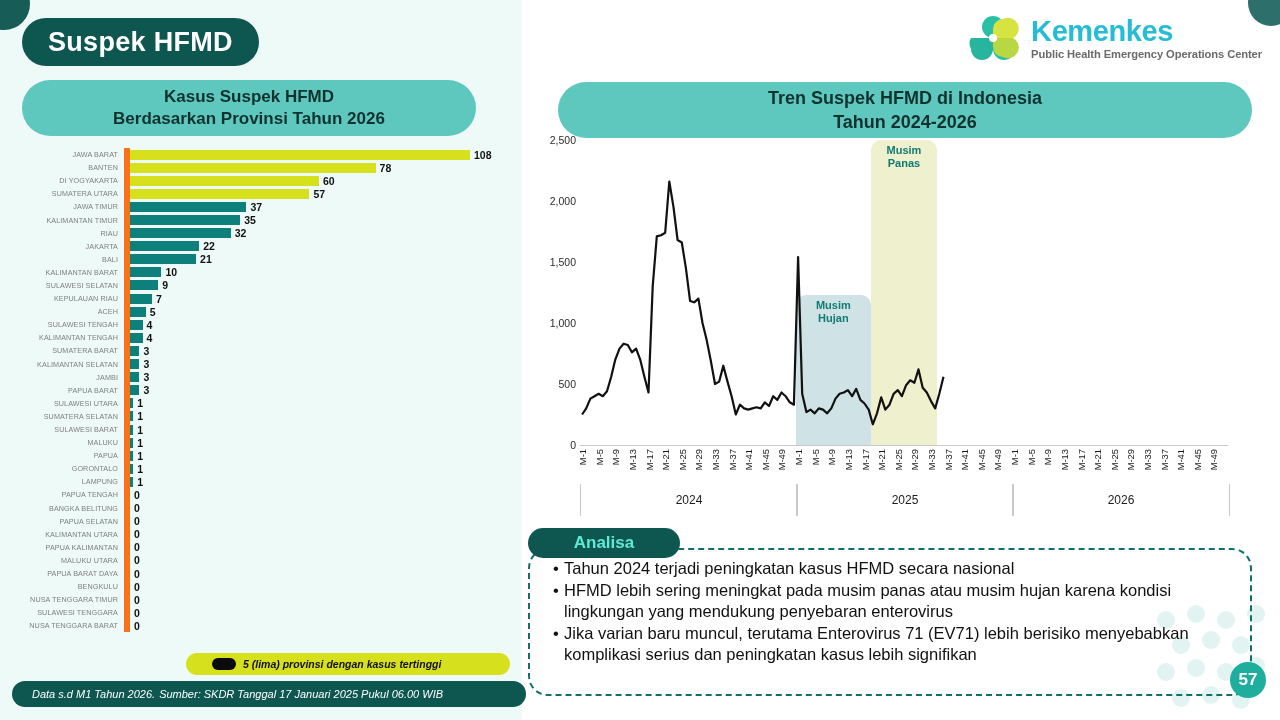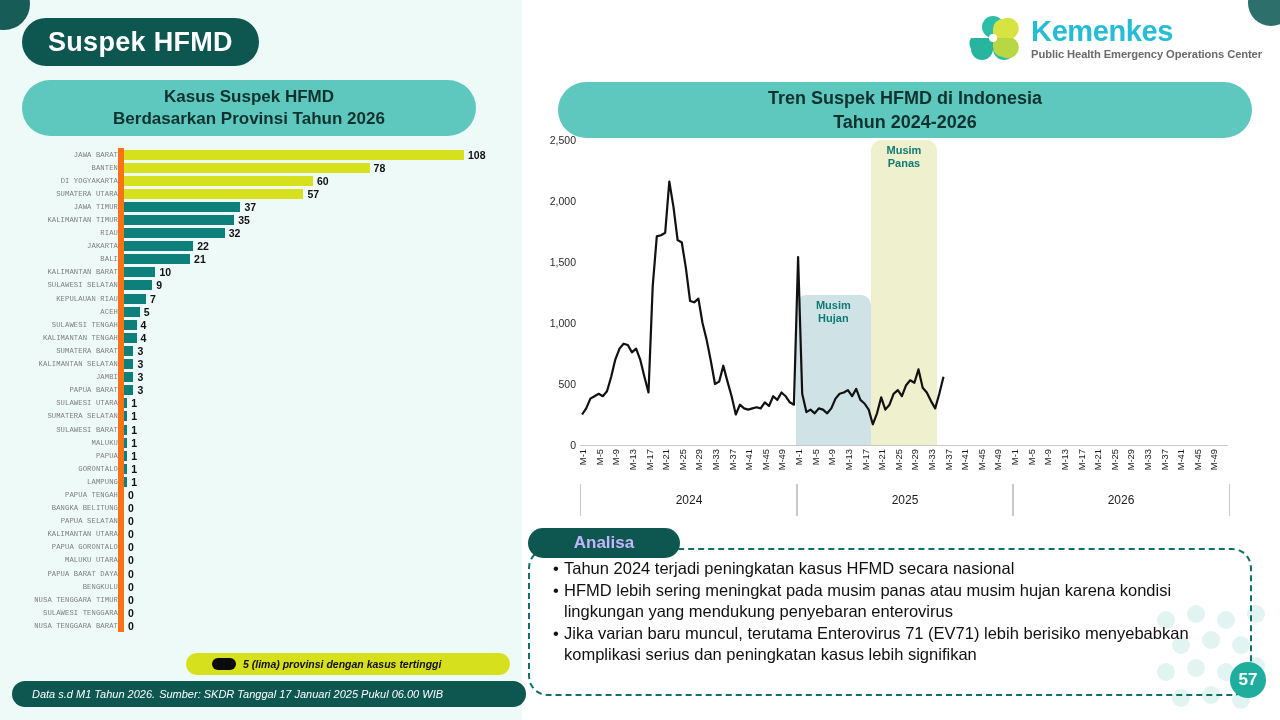--- a/index.html
+++ b/index.html
@@ -21,23 +21,23 @@
   }
   .subtitle-pill{
     position:absolute;left:22px;top:80px;width:454px;height:56px;
     background:#5ec8bf;border-radius:28px;
     display:flex;flex-direction:column;align-items:center;justify-content:center;
     color:#10322f;font-size:17px;font-weight:bold;line-height:1.32;text-align:center;
   }
   .bar-chart{position:absolute;left:0;top:148px;width:522px;height:520px;}
   .bar-row{display:flex;align-items:center;height:13.1px;}
   .bar-label{
-    width:118px;text-align:right;
+    width:118px;text-align:right;padding-right:6px;
     font-size:7.2px;color:#7e7e7e;letter-spacing:.1px;white-space:nowrap;
-    font-family:Liberation Mono, monospace;
+    font-family:Liberation Sans, sans-serif;
   }
   .bar-track{position:relative;flex:1;height:13.1px;display:flex;align-items:center;
     border-left:6px solid #f97316;}
   .bar-fill{height:10px;}
   .bar-val{font-size:10.5px;font-weight:bold;color:#111;margin-left:4px;white-space:nowrap;}
   .legend-pill{
     position:absolute;left:186px;top:653px;width:298px;height:22px;background:#d7e01c;
     border-radius:11px;display:flex;align-items:center;padding-left:26px;
   }
   .legend-cap{width:24px;height:12px;border-radius:6px;background:#0b0b0b;flex:0 0 auto;}
@@ -76,21 +76,21 @@
     display:flex;align-items:center;justify-content:center;font-size:12px;color:#1c1c1c;}
 
   
   .analisa-box{
     position:absolute;left:528px;top:548px;width:724px;height:148px;
     border:2px dashed #0f6f6a;border-radius:20px;box-sizing:border-box;background:transparent;
   }
   .analisa-tab{
     position:absolute;left:528px;top:528px;width:152px;height:30px;background:#0d5750;
     border-radius:15px;display:flex;align-items:center;justify-content:center;
-    color:#c4b5fd;font-size:17px;font-weight:bold;z-index:3;
+    color:#5eead4;font-size:17px;font-weight:bold;z-index:3;
   }
   .analisa-list{position:absolute;left:548px;top:558px;width:690px;}
   .analisa-item{display:flex;font-size:16.5px;color:#111;line-height:1.28;margin-bottom:1px;}
   .analisa-bullet{width:16px;flex:0 0 16px;text-align:center;}
   .page-num{
     position:absolute;right:14px;bottom:22px;width:36px;height:36px;border-radius:50%;
     background:#1fae9e;color:#fff;display:flex;align-items:center;justify-content:center;
     font-size:17px;font-weight:bold;z-index:4;
   }
   .watermark{position:absolute;right:4px;bottom:0;width:130px;height:120px;opacity:.13;z-index:0;}
@@ -317,21 +317,21 @@
       </div>
     </div>
     <div class="bar-row">
       <div class="bar-label">KALIMANTAN UTARA</div>
       <div class="bar-track">
         <div class="bar-fill" style="width: 0px; background: rgb(14, 128, 123);"></div>
         <span class="bar-val">0</span>
       </div>
     </div>
     <div class="bar-row">
-      <div class="bar-label">PAPUA GORONTALO</div>
+      <div class="bar-label">PAPUA KALIMANTAN</div>
       <div class="bar-track">
         <div class="bar-fill" style="width: 0px; background: rgb(14, 128, 123);"></div>
         <span class="bar-val">0</span>
       </div>
     </div>
     <div class="bar-row">
       <div class="bar-label">MALUKU UTARA</div>
       <div class="bar-track">
         <div class="bar-fill" style="width: 0px; background: rgb(14, 128, 123);"></div>
         <span class="bar-val">0</span>

